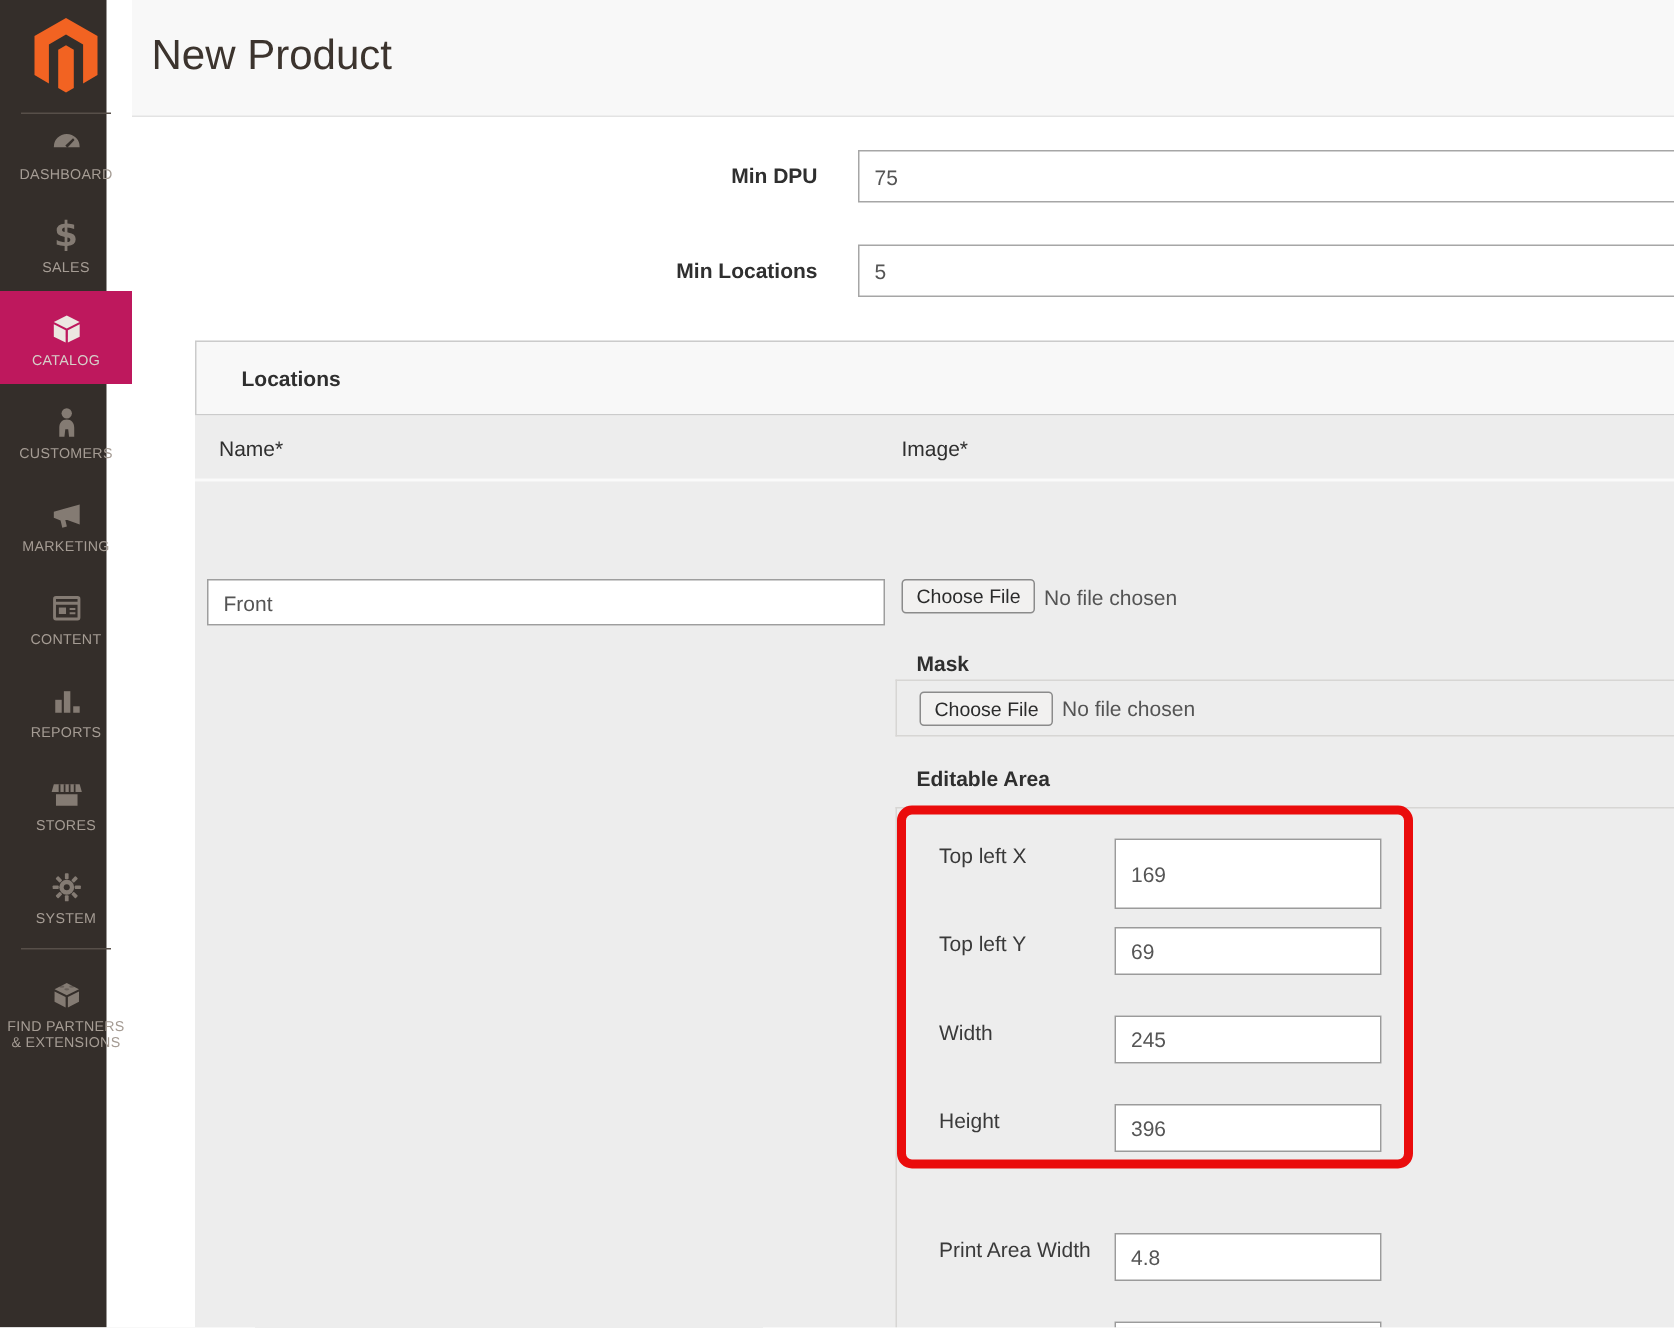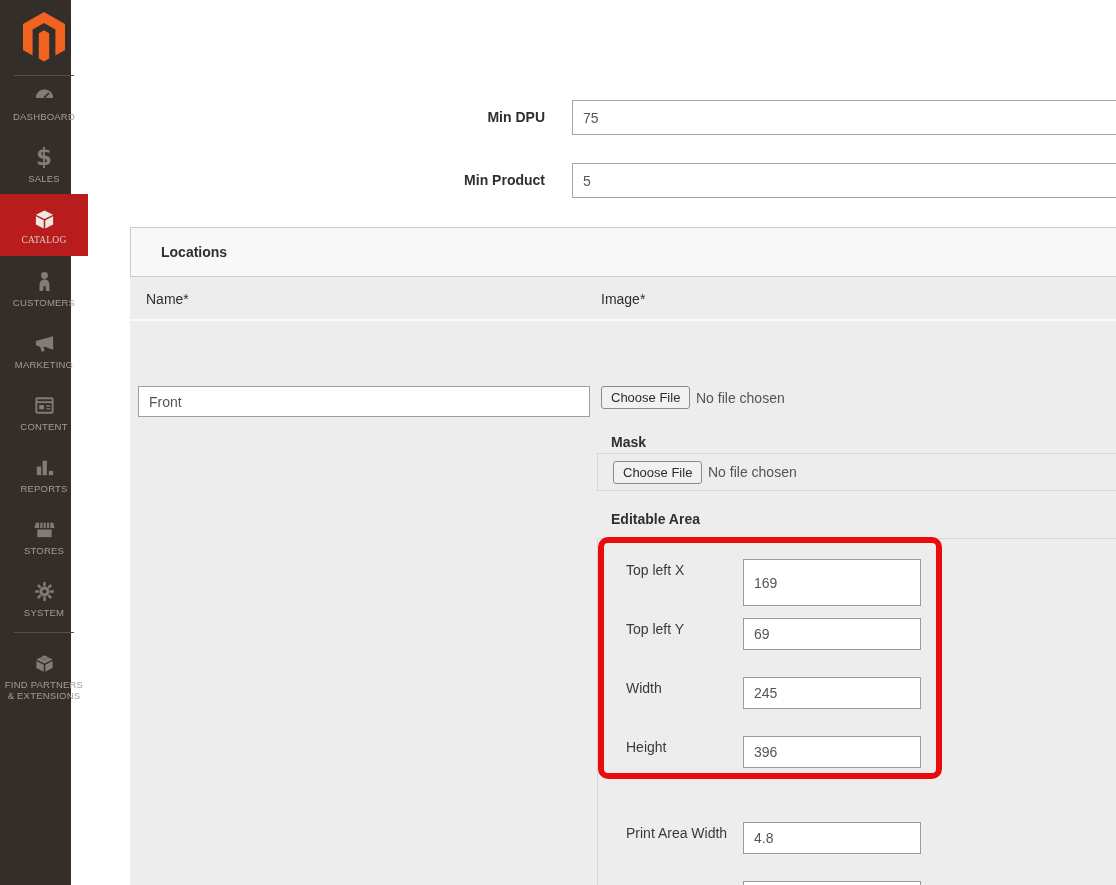--- a/index.html
+++ b/index.html
@@ -6,21 +6,21 @@
   html,body { width:1116px; height:885px; }
   body { font-family:"Liberation Sans", sans-serif; background:#fff; }
   #page { position:relative; width:1116px; height:885px; overflow:hidden; background:#fff; }
 
   
   #sidebar { position:absolute; left:0; top:0; width:71px; height:885px; background:#342e2a; }
   .logo { position:absolute; left:20px; top:12px; width:48px; height:52px; cursor:pointer; }
   .side-divider { position:absolute; left:14px; width:60px; height:1px; background:#574f49; }
   .nav-item { position:absolute; left:0; width:88px; height:62px; display:flex; flex-direction:column;
               align-items:center; padding-top:13px; cursor:pointer; color:#847b73; }
-  .nav-item.active { background:#b91c1c; color:#ece7e1;font-family:Liberation Serif, serif; }
+  .nav-item.active { background:#be185d; color:#ece7e1; }
   .nav-icon { width:24px; height:24px; display:flex; align-items:center; justify-content:center; }
   .nav-icon svg { width:23px; height:23px; }
   .nav-dollar { font-size:23px; font-weight:700; line-height:23px; font-family:"DejaVu Sans", sans-serif; }
   .nav-label { margin-top:4px; font-size:9.5px; line-height:11px; letter-spacing:.2px;
                color:#a59c94; text-align:center; width:82px; }
   .nav-item.active .nav-label { color:#d6d0c9; }
 
   
   #header { position:absolute; left:88px; top:0; width:1028px; height:78px; background:#f8f8f8;
             border-bottom:1px solid #e3e3e3; }
@@ -177,25 +177,28 @@
           <path d="M20.5 9.4l-7.7 3.9v7.2l7.7-3.9z"></path>
           <ellipse cx="8.6" cy="6" rx="1.7" ry=".8" fill="#342e2a" opacity=".35"></ellipse>
           <ellipse cx="15.4" cy="6" rx="1.7" ry=".8" fill="#342e2a" opacity=".35"></ellipse>
           <ellipse cx="12" cy="7.9" rx="1.7" ry=".8" fill="#342e2a" opacity=".35"></ellipse>
         </svg>
       </span>
       <span class="nav-label">FIND PARTNERS &amp; EXTENSIONS</span>
     </div>
   </div>
 
+  <div id="header">
+    <div id="page-title">New Product</div>
+  </div>
 
   <div class="form-label" style="top:109px">Min DPU</div>
   <input class="txt" style="left: 572px; top: 100px; width: 560px; height: 35px;" value="75">
 
-  <div class="form-label" style="top:172px">Min Product</div>
+  <div class="form-label" style="top:172px">Min Locations</div>
   <input class="txt" style="left: 572px; top: 163px; width: 560px; height: 35px;" value="5">
 
   <div id="locations-panel">
     <div id="locations-header">
       <span id="locations-title">Locations</span>
     </div>
 
     <div id="locations-body">
 
       <div class="col-header" style="left:16px">Name*</div>

